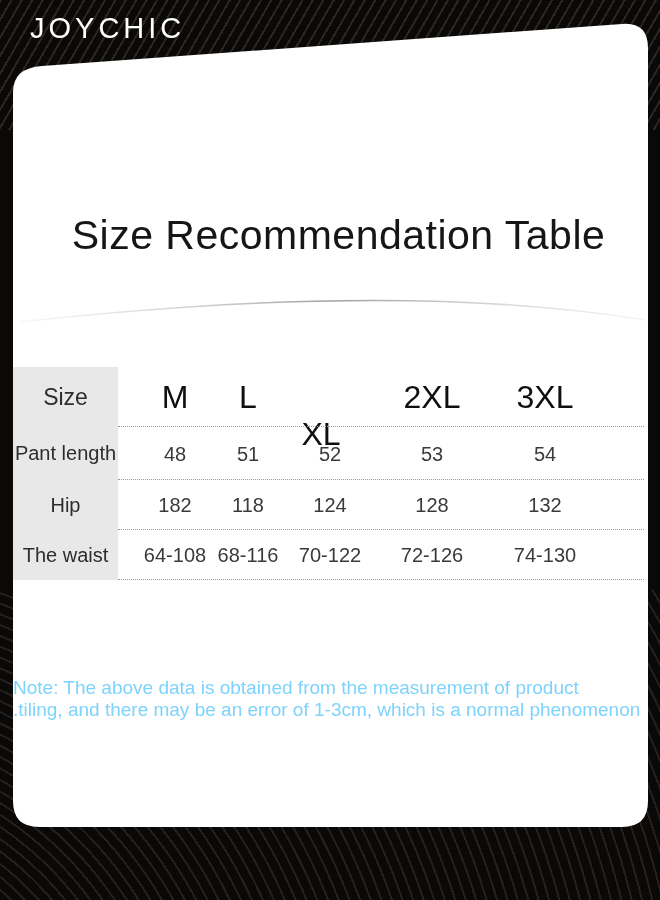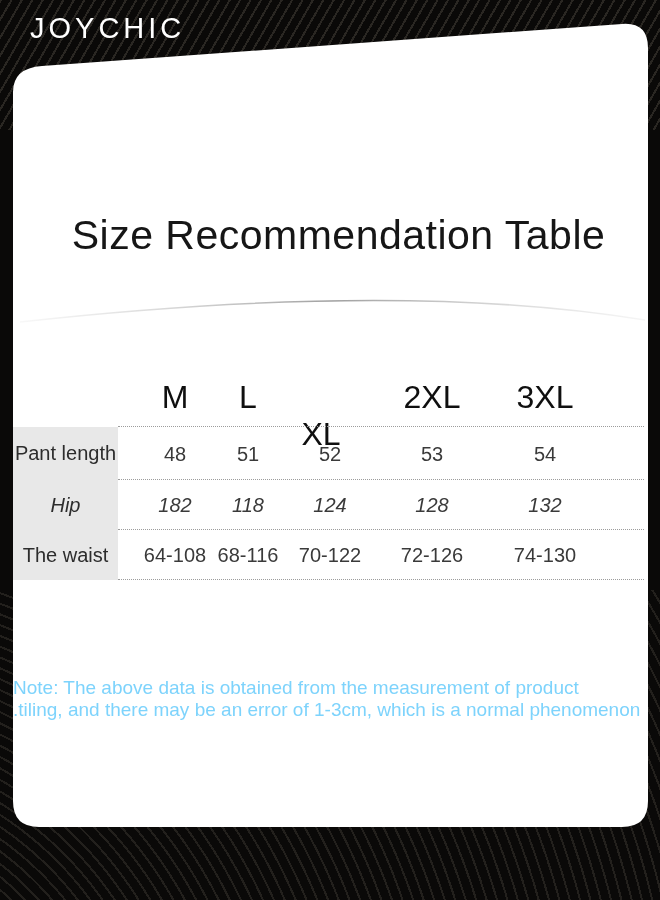--- a/index.html
+++ b/index.html
@@ -83,37 +83,38 @@
           <stop offset="0" stop-color="#cfcfcf" stop-opacity="0.15"></stop>
           <stop offset="0.5" stop-color="#9f9f9f" stop-opacity="1"></stop>
           <stop offset="1" stop-color="#cfcfcf" stop-opacity="0.2"></stop>
         </linearGradient>
       </defs>
       <path d="M 7 300 Q 387 258 632 298" fill="none" stroke="url(#arcfade)" stroke-width="1.6"></path>
     </svg>
 
     <div class="size-table">
         <div class="trow thead" style="height: 60px;">
+          <div class="tlabel">Size</div>
           <span class="tcell" style="left: 162px;">M</span>
           <span class="tcell" style="left: 235px;">L</span>
           <span class="tcell" style="left: 308px; margin-top: 37px;">XL</span>
           <span class="tcell" style="left: 419px;">2XL</span>
           <span class="tcell" style="left: 532px;">3XL</span>
           <div class="dots"></div>
         </div>
         <div class="trow" style="height: 53px;">
           <div class="tlabel">Pant length</div>
           <span class="tcell" style="left: 162px;">48</span>
           <span class="tcell" style="left: 235px;">51</span>
           <span class="tcell" style="left: 317px;">52</span>
           <span class="tcell" style="left: 419px;">53</span>
           <span class="tcell" style="left: 532px;">54</span>
           <div class="dots"></div>
         </div>
-        <div class="trow" style="height: 50px; font-style: italic;">
+        <div class="trow" style="height: 50px;">
           <div class="tlabel">Hip</div>
           <span class="tcell" style="left: 162px;">182</span>
           <span class="tcell" style="left: 235px;">118</span>
           <span class="tcell" style="left: 317px;">124</span>
           <span class="tcell" style="left: 419px;">128</span>
           <span class="tcell" style="left: 532px;">132</span>
           <div class="dots"></div>
         </div>
         <div class="trow" style="height: 50px;">
           <div class="tlabel">The waist</div>

